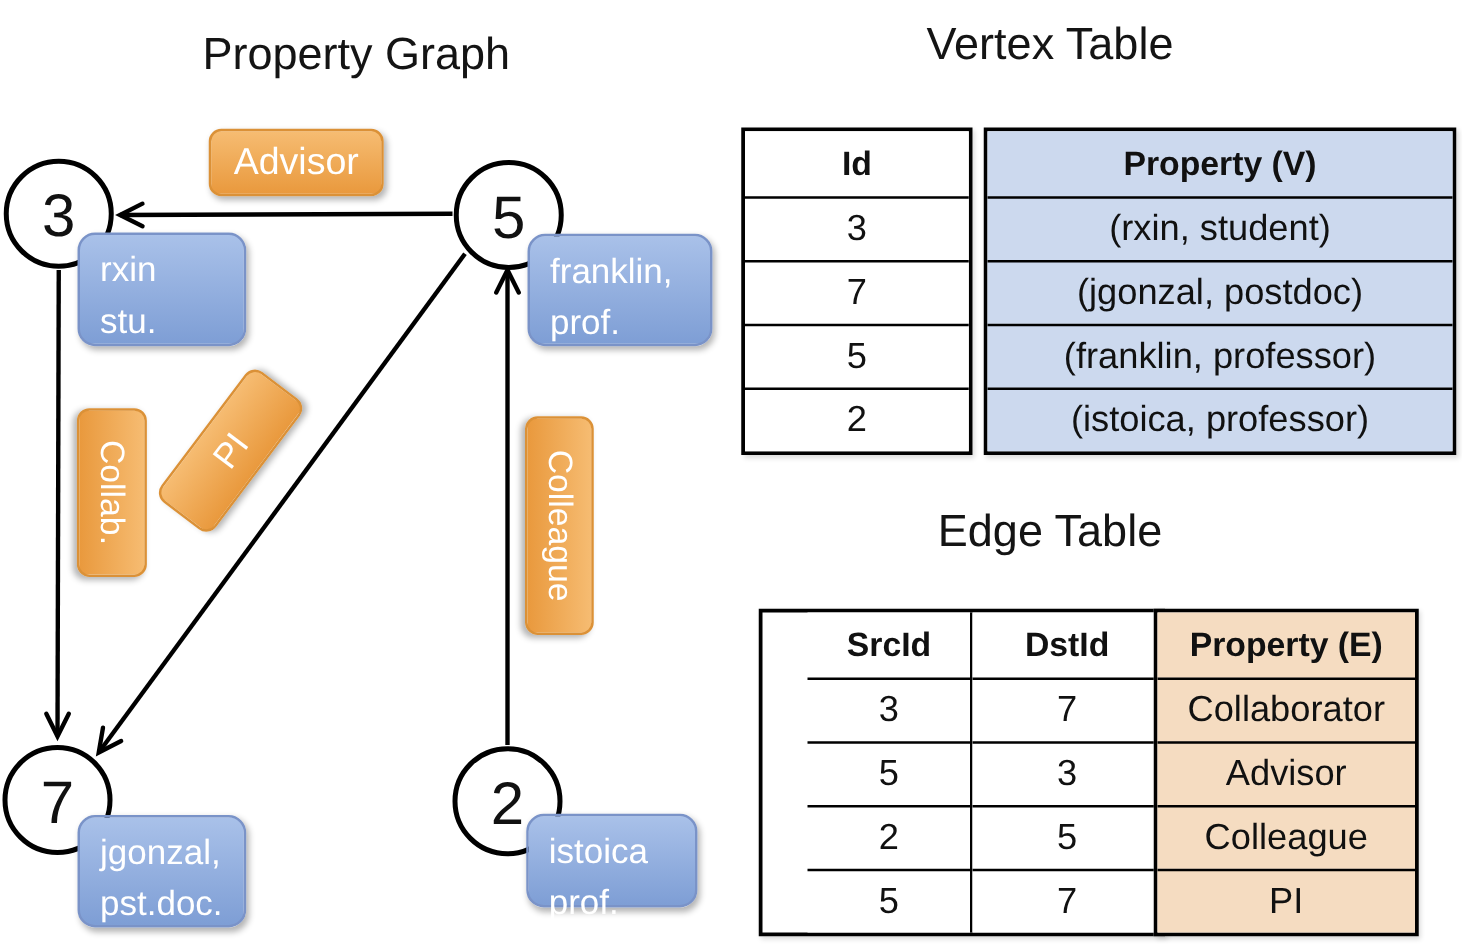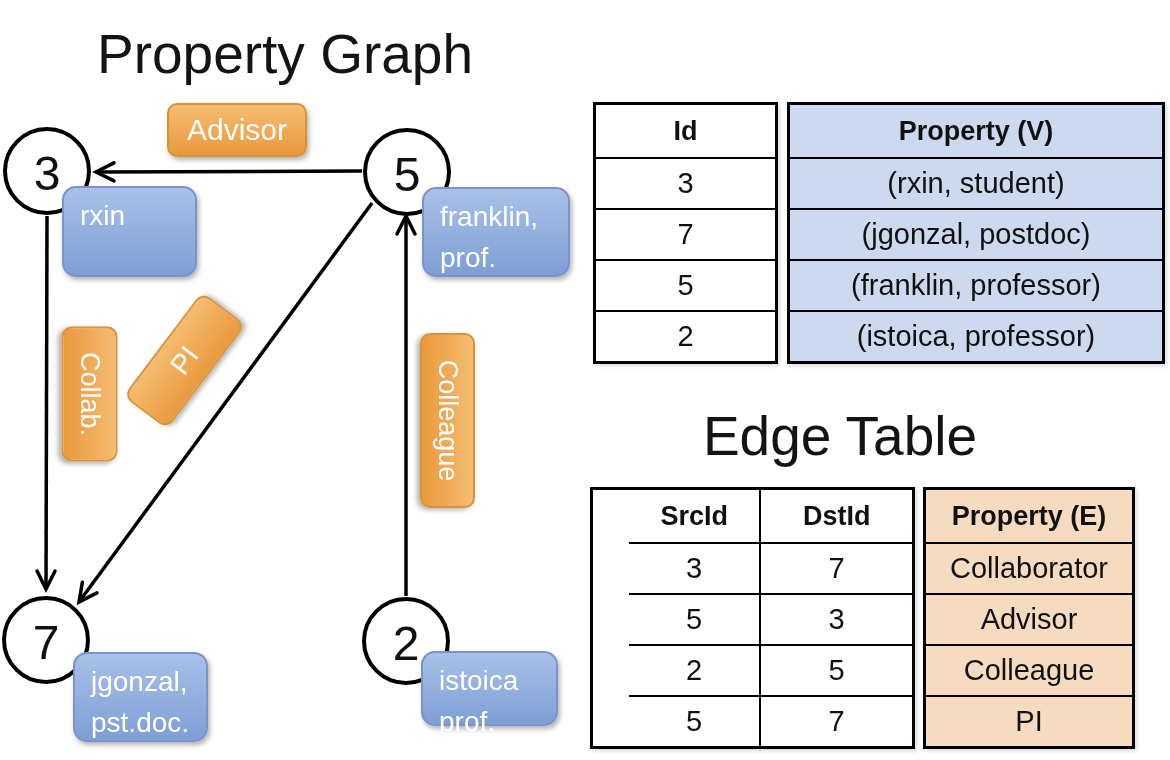--- a/index.html
+++ b/index.html
@@ -1,21 +1,21 @@
 <!DOCTYPE html>
 <html><head>
 <meta charset="utf-8">
 <style>
   html,body { margin:0; padding:0; background:#fff; }
   .canvas {
     position:relative; width:1170px; height:760px; background:#ffffff;
     font-family:"Liberation Sans", sans-serif; overflow:hidden;
   }
   .big-title {
-    position:absolute; font-size:55px; color:#141414; text-align:center;
+    position:absolute; font-size:36px; color:#141414; text-align:center;
     white-space:nowrap; z-index:0; font-weight:400;
   }
   svg.edges { position:absolute; left:0; top:0; z-index:1; }
   .node {
     position:absolute; width:80px; height:80px; border:4px solid #000;
     border-radius:50%; background:#fff; display:flex; align-items:center;
     justify-content:center; z-index:3;
   }
   .node-id { font-size:48px; color:#111; margin-top:4px; }
   .edge-label {
@@ -47,20 +47,21 @@
   .cols { display:flex; }
   .col { display:flex; flex-direction:column; }
   .col2 { border-left:2px solid #000; }
 </style>
 </head>
 <body>
 
 <div class="canvas">
 
   <div class="big-title" style="left:0px; top:22px; width:570px;">Property Graph</div>
+  <div class="big-title" style="left:585px; top:14px; width:510px;">Vertex Table</div>
   <div class="big-title" style="left:585px; top:404px; width:510px;">Edge Table</div>
 
   <svg class="edges" width="570" height="760">
     <defs>
       <marker id="arrowV" markerUnits="userSpaceOnUse" markerWidth="30" markerHeight="28" refX="21" refY="12" orient="auto">
         <path d="M3,3 L21,12 L3,21" fill="none" stroke="#000" stroke-width="3.5" stroke-linecap="round"></path>
       </marker>
     </defs>
     <line x1="362" y1="171" x2="96" y2="172" stroke="#000" stroke-width="3.5" marker-end="url(#arrowV)"></line>
     <line x1="47" y1="216" x2="46" y2="589" stroke="#000" stroke-width="3.5" marker-end="url(#arrowV)"></line>
@@ -89,26 +90,27 @@
   </div>
   <div class="node" style="left:2px; top:596px;">
     <span class="node-id">7</span>
   </div>
   <div class="node" style="left:362px; top:597px;">
     <span class="node-id">2</span>
   </div>
 
   <div class="prop-box" style="left:62px; top:186px; width:135px; height:91px;">
     <div class="prop-line">rxin</div>
+    <div class="prop-line">stu.</div>
   </div>
   <div class="prop-box" style="left:422px; top:187px; width:148px; height:90px;">
     <div class="prop-line">franklin,</div>
     <div class="prop-line">prof.</div>
   </div>
-  <div class="prop-box" style="left:62px; top:652px; width:135px; height:90px;margin-left:11px;">
+  <div class="prop-box" style="left:62px; top:652px; width:135px; height:90px;">
     <div class="prop-line">jgonzal,</div>
     <div class="prop-line">pst.doc.</div>
   </div>
   <div class="prop-box" style="left:421px; top:651px; width:137px; height:75px;">
     <div class="prop-line">istoica</div>
     <div class="prop-line">prof.</div>
   </div>
 
   <div class="tbl" style="left:593px; top:102px; width:185px;">
     <div class="row hdr">Id</div>
@@ -118,21 +120,21 @@
     <div class="row">2</div>
   </div>
   <div class="tbl blue" style="left:787px; top:102px; width:378px;">
     <div class="row hdr">Property (V)</div>
     <div class="row">(rxin, student)</div>
     <div class="row">(jgonzal, postdoc)</div>
     <div class="row">(franklin, professor)</div>
     <div class="row">(istoica, professor)</div>
   </div>
 
-  <div class="tbl" style="left:590px; top:487px; width:325px;padding-left:36px;">
+  <div class="tbl" style="left:607px; top:487px; width:325px;padding-left:36px;">
     <div class="cols">
       <div class="col" style="width:147px;">
         <div class="row hdr">SrcId</div>
         <div class="row">3</div>
         <div class="row">5</div>
         <div class="row">2</div>
         <div class="row">5</div>
       </div>
       <div class="col col2" style="width:170px;">
         <div class="row hdr">DstId</div>

